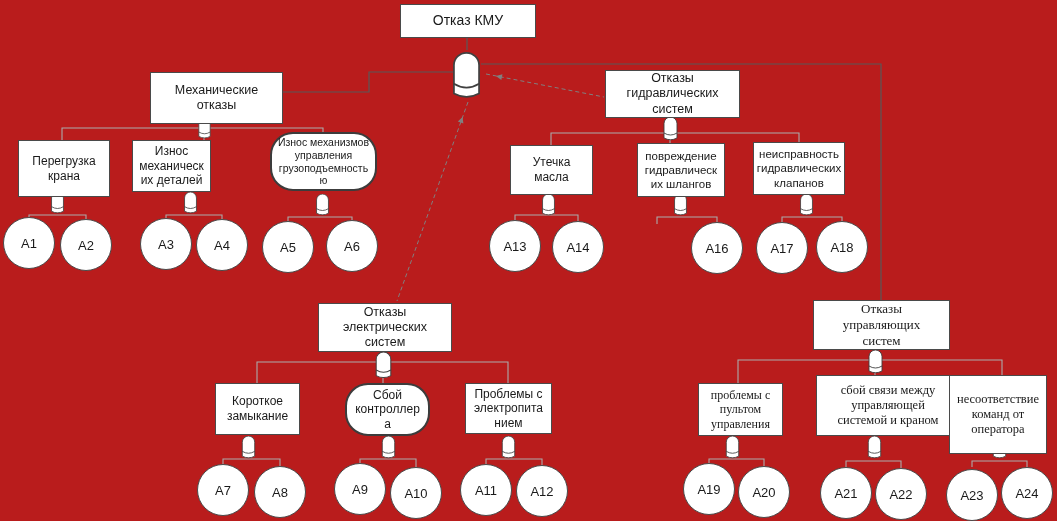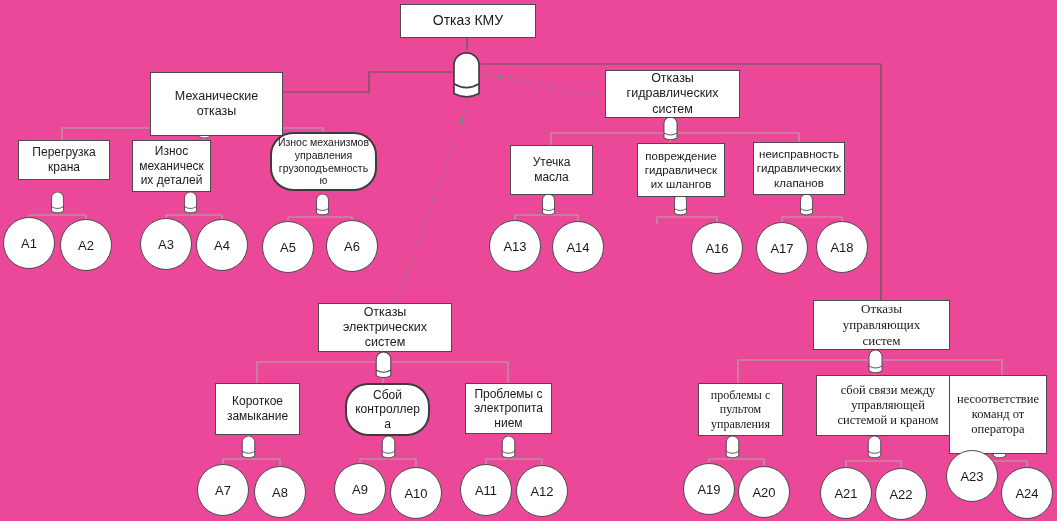--- a/index.html
+++ b/index.html
@@ -1,16 +1,16 @@
 <!DOCTYPE html>
 <html><head>
 <meta charset="utf-8">
 <style>
   html,body{margin:0;padding:0;background:#ffffff;}
-  .canvas{position:relative;width:1057px;height:521px;background:#ec4899;overflow:hidden;
+  .canvas{position:relative;width:1057px;height:521px;background:#b91c1c;overflow:hidden;
           font-family:"Liberation Sans",sans-serif;color:#1a1a1a;}
   svg.wires{position:absolute;left:0;top:0;width:1057px;height:521px;}
   .node{position:absolute;box-sizing:border-box;background:#ffffff;border:1.4px solid #4a4a4a;
         display:flex;align-items:center;justify-content:center;text-align:center;
         white-space:pre-line;line-height:1.22;padding:1px 2px;}
   .node.thick{border-width:2px;border-color:#3c3c3c;border-radius:23px;}
   .serif{font-family:"Liberation Serif",serif;}
   .ev{position:absolute;box-sizing:border-box;width:52px;height:52px;border-radius:50%;
       background:#ffffff;border:1.4px solid #4a4a4a;display:flex;align-items:center;
       justify-content:center;font-size:13px;}
@@ -79,33 +79,33 @@
       <use href="#gate" x="380" y="436" width="17" height="23"></use>
       <use href="#gate" x="500" y="436" width="17" height="23"></use>
       <use href="#gate" x="724" y="436" width="17" height="23"></use>
       <use href="#gate" x="866" y="436" width="17" height="23"></use>
       <use href="#gate" x="991" y="436" width="17" height="23"></use>
     </g>
   </svg>
 
   <div class="node" style="left:400px;top:4px;width:136px;height:34px;font-size:14px;border-width:1.6px">Отказ КМУ</div>
 
-  <div class="node" style="left:150px;top:72px;width:133px;height:64px;font-size:12.5px">Механические
+  <div class="node" style="left:150px;top:72px;width:133px;height:52px;font-size:12.5px">Механические
 отказы</div>
   <div class="node" style="left:605px;top:70px;width:135px;height:48px;font-size:12.5px">Отказы
 гидравлических
 систем</div>
   <div class="node" style="left:318px;top:303px;width:134px;height:49px;font-size:12.5px">Отказы
 электрических
 систем</div>
   <div class="node serif" style="left:813px;top:300px;width:137px;height:50px;font-size:13px">Отказы
 управляющих
 систем</div>
 
-  <div class="node" style="left:18px;top:140px;width:92px;height:40px;font-size:12px">Перегрузка
+  <div class="node" style="left:18px;top:140px;width:92px;height:57px;font-size:12px">Перегрузка
 крана</div>
   <div class="node" style="left:132px;top:140px;width:79px;height:52px;font-size:12px">Износ
 механическ
 их деталей</div>
   <div class="node thick" style="left:270px;top:132px;width:107px;height:59px;font-size:10.5px">Износ механизмов
 управления
 грузоподъемность
 ю</div>
 
   <div class="node" style="left:510px;top:145px;width:83px;height:50px;font-size:12px">Утечка
@@ -153,16 +153,16 @@
   <div class="ev" style="left:254px;top:466px">A8</div>
   <div class="ev" style="left:334px;top:463px">A9</div>
   <div class="ev" style="left:390px;top:467px">A10</div>
   <div class="ev" style="left:460px;top:464px">A11</div>
   <div class="ev" style="left:516px;top:465px">A12</div>
 
   <div class="ev" style="left:683px;top:463px">A19</div>
   <div class="ev" style="left:738px;top:466px">A20</div>
   <div class="ev" style="left:820px;top:467px">A21</div>
   <div class="ev" style="left:875px;top:468px">A22</div>
-  <div class="ev" style="left:946px;top:450px">A23</div>
+  <div class="ev" style="left:946px;top:469px">A23</div>
   <div class="ev" style="left:1001px;top:467px">A24</div>
 
 </div>
 
 </body></html>

